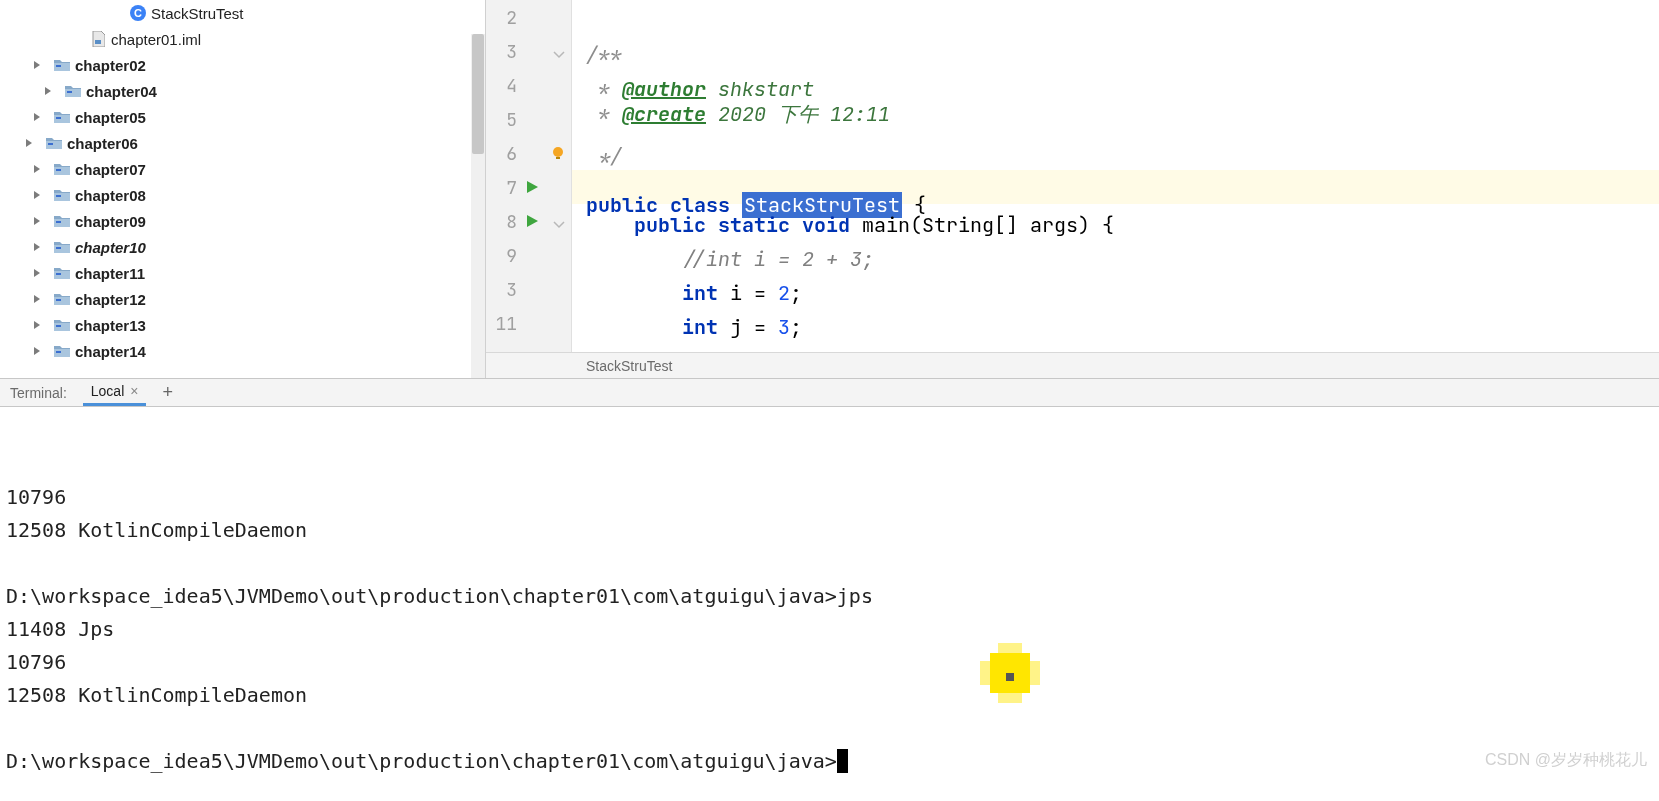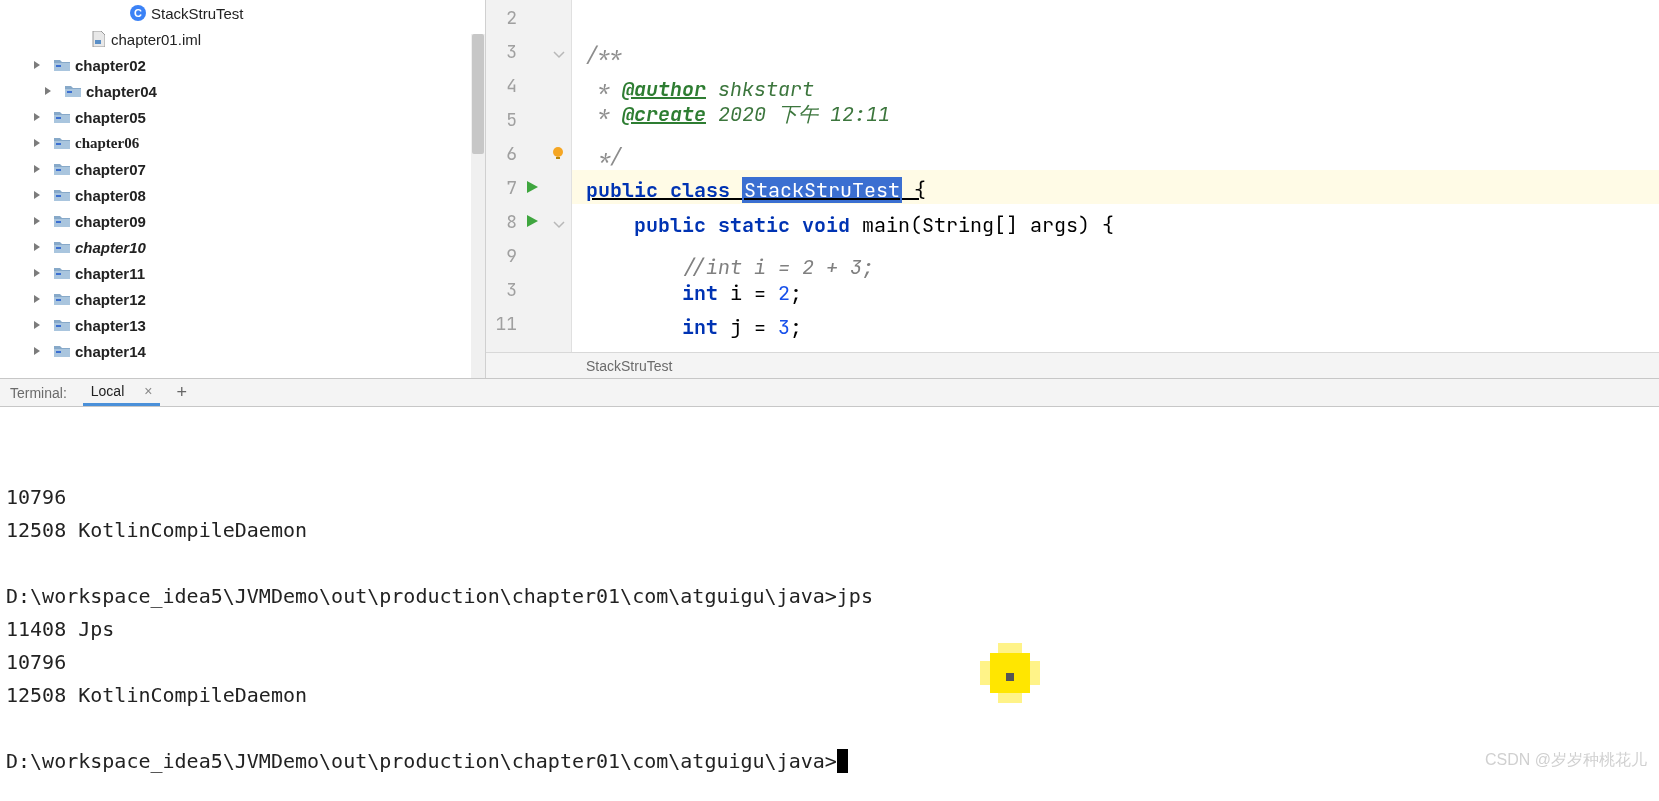--- a/index.html
+++ b/index.html
@@ -35,21 +35,21 @@
 .doc-tag { color: #2e7d32; font-weight: bold; font-style: italic; text-decoration: underline; }
 .doc-val { color: #3c763d; font-style: italic; }
 .comment { color: #808080; font-style: italic; }
 .num { color: #1750eb; }
 .hl-class { background: #3b6fd1; color: #fff; padding: 0 2px; }
 .hl-line { position: absolute; left: 0; right: 0; height: 34px; background: #fffbe6; }
 .breadcrumb { position: absolute; left: 486px; right: 0; top: 352px; height: 26px; background: #f4f4f4; border-top: 1px solid #d8d8d8; padding-left: 100px; font-size: 14px; color: #6b6b6b; display: flex; align-items: center; }
 
 .term-bar { height: 29px; background: #f4f4f4; border-top: 1px solid #c7c7c7; border-bottom: 1px solid #c7c7c7; display: flex; align-items: center; padding-left: 4px; gap: 10px; font-size: 14px; }
 .term-title { color: #6b6b6b; padding: 0 6px; }
-.tab-local { display: flex; align-items: center; gap: 20px; height: 100%; padding: 0 8px; border-bottom: 3px solid #4a90d9; color: #222; }
+.tab-local { display: flex; align-items: center; gap: 6px; height: 100%; padding: 0 8px; border-bottom: 3px solid #4a90d9; color: #222; }
 .tab-close { color: #888; cursor: pointer; }
 .tab-add { color: #666; font-size: 18px; cursor: pointer; padding: 0 6px; }
 
 .terminal { padding: 8px 6px; font-family: "Consolas",monospace; font-size: 20px; line-height: 33px; color: #222; white-space: pre; position: relative; }
 .term-cursor { display: inline-block; width: 11px; height: 24px; background: #000; vertical-align: middle; margin-bottom: 4px; }
 .cursor-glow { position: absolute; width: 80px; height: 80px; left: 970px; top: 226px; pointer-events: none; }
 .cursor-glow .g1 { position: absolute; left: 20px; top: 20px; width: 40px; height: 40px; background: #ffe600; }
 .cursor-glow .g2 { position: absolute; left: 10px; top: 28px; width: 60px; height: 24px; background: #ffee55; opacity: .7; }
 .cursor-glow .g3 { position: absolute; left: 28px; top: 10px; width: 24px; height: 60px; background: #ffee55; opacity: .7; }
 .cursor-glow .g4 { position: absolute; left: 36px; top: 40px; width: 8px; height: 8px; background: #555; }
@@ -116,21 +116,21 @@
           <span style="width: 10px;"></span>
           <span class="folder-icon">
             <svg viewBox="0 0 16 14">
               <path d="M0 2 L6 2 L8 4 L16 4 L16 13 L0 13 Z" fill="#87a9c9"></path>
               <rect x="0" y="5" width="16" height="8" fill="#a9c5de"></rect>
               <rect x="2" y="7" width="5" height="2" fill="#3b6fd1"></rect>
             </svg>
           </span>
           <span class="label" style="font-weight: bold;">chapter05</span>
         </div>
-        <div class="tree-row" style="padding-left: 30px; font-family: Liberation Serif, serif;">
+        <div class="tree-row" style="padding-left: 22px;">
           <span class="arrow">
             <svg viewBox="0 0 10 10">
               <path d="M2 1 L8 5 L2 9 Z"></path>
             </svg>
           </span>
           <span style="width: 10px;"></span>
           <span class="folder-icon">
             <svg viewBox="0 0 16 14">
               <path d="M0 2 L6 2 L8 4 L16 4 L16 13 L0 13 Z" fill="#87a9c9"></path>
               <rect x="0" y="5" width="16" height="8" fill="#a9c5de"></rect>
@@ -302,23 +302,23 @@
         <div class="line-num" style="top: 278px;">3</div>
         <div class="line-num" style="top: 312px;">11</div>
       </div>
     <div class="code" id="code">
         <div class="hl-line" style="top: 170px;"></div>
         <div class="code-line" style="top: 4px;"></div>
         <div class="code-line" style="top: 38px;"><span class="doc">/**</span></div>
         <div class="code-line" style="top: 72px;"><span class="doc"> * </span><span class="doc-tag">@author</span><span class="doc-val"> shkstart</span></div>
         <div class="code-line" style="top: 97px;"><span class="doc"> * </span><span class="doc-tag">@create</span><span class="doc-val"> 2020 下午 12:11</span></div>
         <div class="code-line" style="top: 140px;"><span class="doc"> */</span></div>
-        <div class="code-line" style="top: 173px; text-decoration: underline;"><span class="kw">public</span> <span class="kw">class</span> <span class="hl-class">StackStruTest</span> {</div>
+        <div class="code-line" style="top: 188px;"><span class="kw">public</span> <span class="kw">class</span> <span class="hl-class">StackStruTest</span> {</div>
         <div class="code-line" style="top: 208px;">    <span class="kw">public</span> <span class="kw">static</span> <span class="kw">void</span> main(String[] args) {</div>
-        <div class="code-line" style="top: 250px;">        <span class="comment">//int i = 2 + 3;</span></div>
+        <div class="code-line" style="top: 242px;">        <span class="comment">//int i = 2 + 3;</span></div>
         <div class="code-line" style="top: 276px;">        <span class="kw">int</span> i = <span class="num">2</span>;</div>
         <div class="code-line" style="top: 310px;">        <span class="kw">int</span> j = <span class="num">3</span>;</div>
       </div>
   </div>
 </div>
 
 <div class="breadcrumb">
   <span>StackStruTest</span>
 </div>
 

